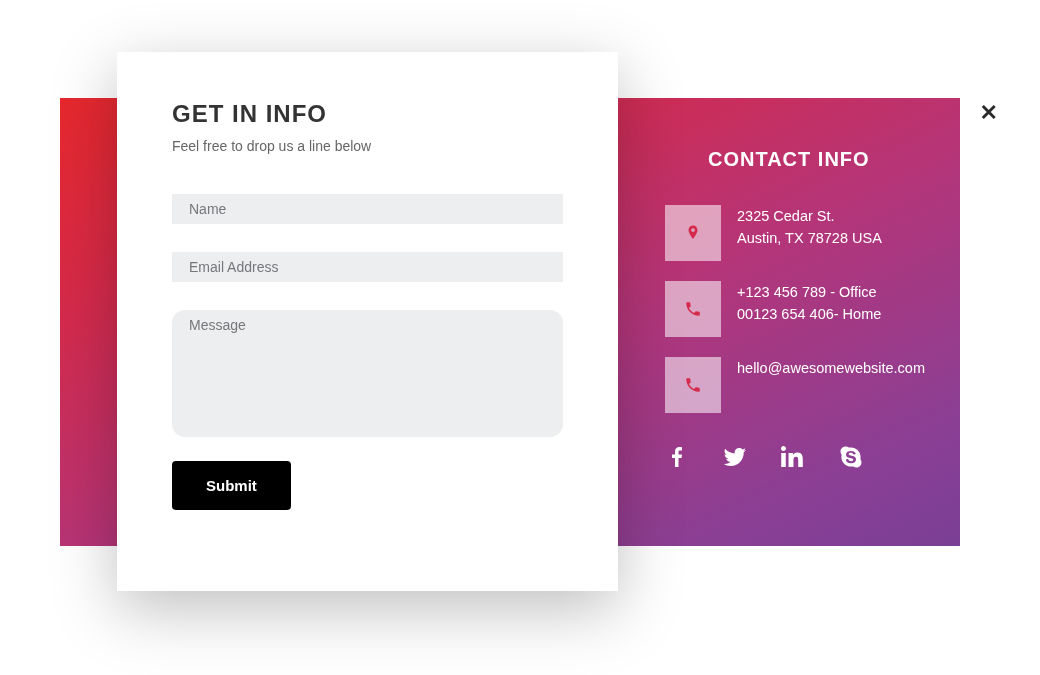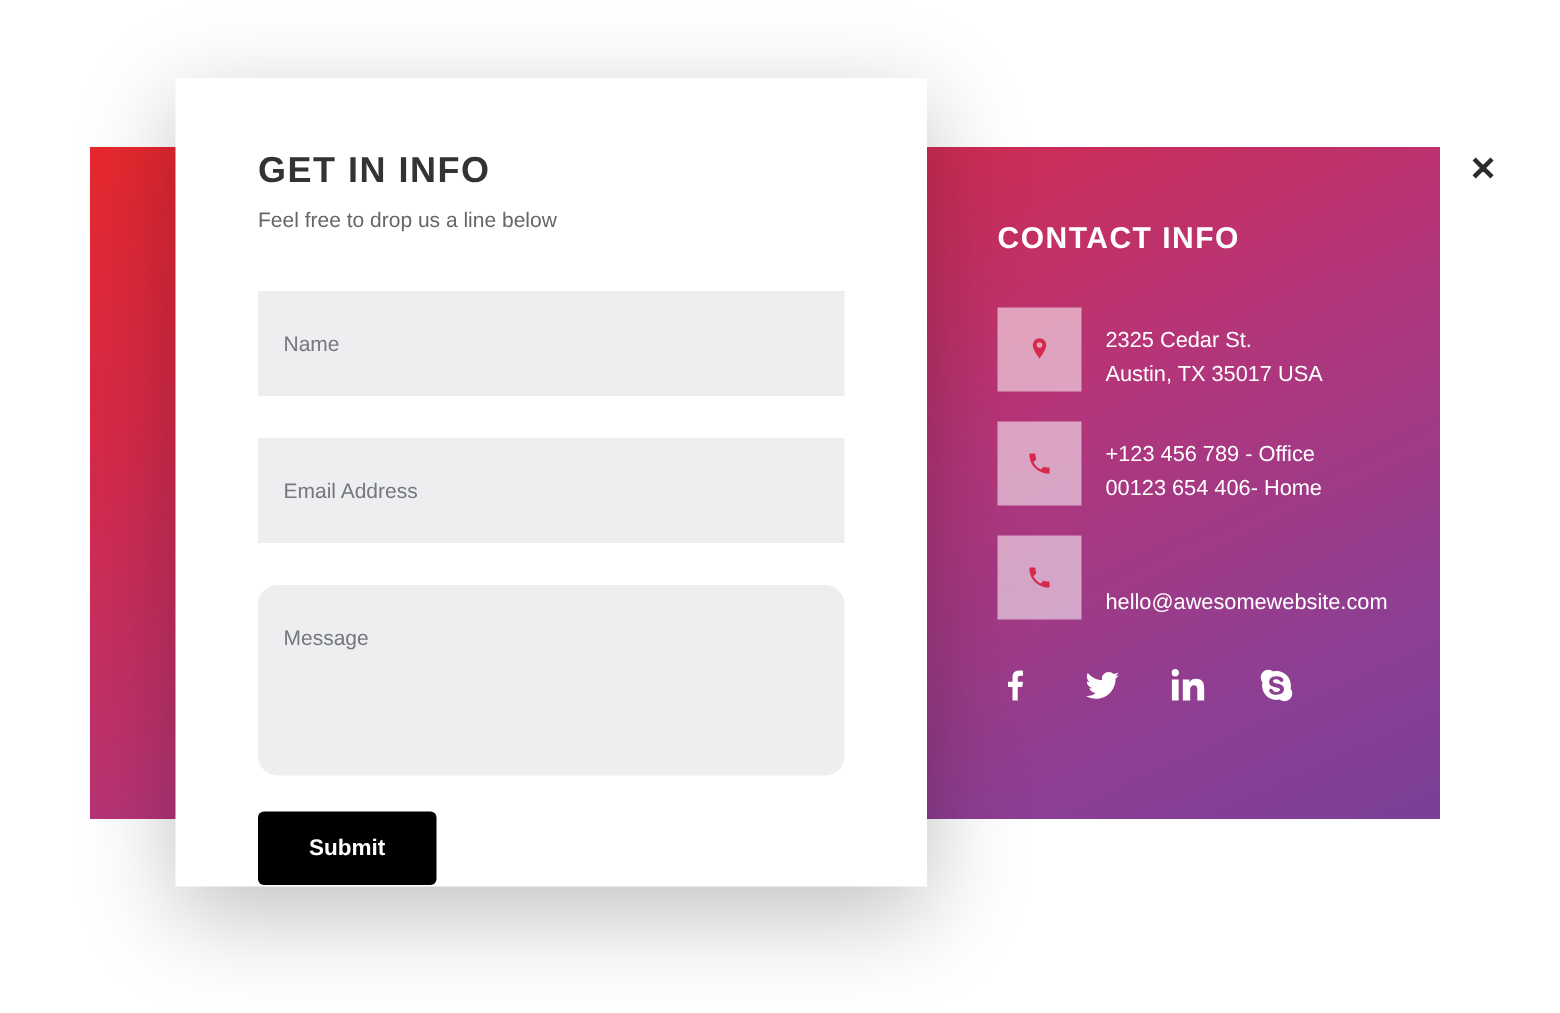--- a/index.html
+++ b/index.html
@@ -35,21 +35,21 @@
     font-size: 14px;
     color: #666;
     margin-bottom: 40px;
   }
 
   .field {
     display: block;
     width: 100%;
     background: #eceef0;
     border: none;
-    padding: 27px 17px;
+    padding: 7px 17px;
     font-size: 14px;
     color: #333;
     margin-bottom: 28px;
     font-family: inherit;
   }
   .field::placeholder { color: #75777a; }
   textarea.field { height: 127px; resize: both; margin-bottom: 24px; border-radius: 13px;}
   textarea.field::-webkit-resizer { }
 
   .submit {
@@ -68,24 +68,25 @@
     position: absolute;
     left: 665px; top: 148px;
     color: #fff;
     width: 300px;
   }
   .info h3 {
     font-size: 20px;
     font-weight: 600;
     letter-spacing: 1px;
     margin-bottom: 34px;
+    margin-left: 43px;
   }
   .row {
     display: flex;
-    align-items: flex-end;
+    align-items: flex-start;
     margin-bottom: 20px;
   }
   .iconbox {
     width: 56px; height: 56px;
     background: rgba(255,255,255,0.55);
     display: flex; align-items: center; justify-content: center;
     margin-right: 16px;
     flex-shrink: 0;
   }
   .iconbox svg { width: 18px; height: 18px; fill: #d52a4b; }
@@ -131,21 +132,21 @@
     <h3>CONTACT INFO</h3>
 
     <div class="row">
       <div class="iconbox">
         <svg viewBox="0 0 24 24">
             <path d="M12 2C8.7 2 6 4.7 6 8c0 4.5 6 12 6 12s6-7.5 6-12c0-3.3-2.7-6-6-6zm0 8.5A2.5 2.5 0 1 1 12 5.5a2.5 2.5 0 0 1 0 5z"></path>
           </svg>
       </div>
       <div class="txt">
         <div>2325 Cedar St.</div>
-        <div>Austin, TX 35017 USA</div>
+        <div>Austin, TX 78728 USA</div>
       </div>
     </div>
 
     <div class="row">
       <div class="iconbox">
         <svg viewBox="0 0 24 24">
             <path d="M6.6 10.8c1.4 2.8 3.8 5.2 6.6 6.6l2.2-2.2c.3-.3.7-.4 1-.2 1.2.4 2.4.6 3.6.6.6 0 1 .4 1 1V20c0 .6-.4 1-1 1C10.6 21 3 13.4 3 4c0-.6.4-1 1-1h3.4c.6 0 1 .4 1 1 0 1.2.2 2.4.6 3.6.1.3 0 .7-.2 1l-2.2 2.2z"></path>
           </svg>
       </div>
       <div class="txt">

